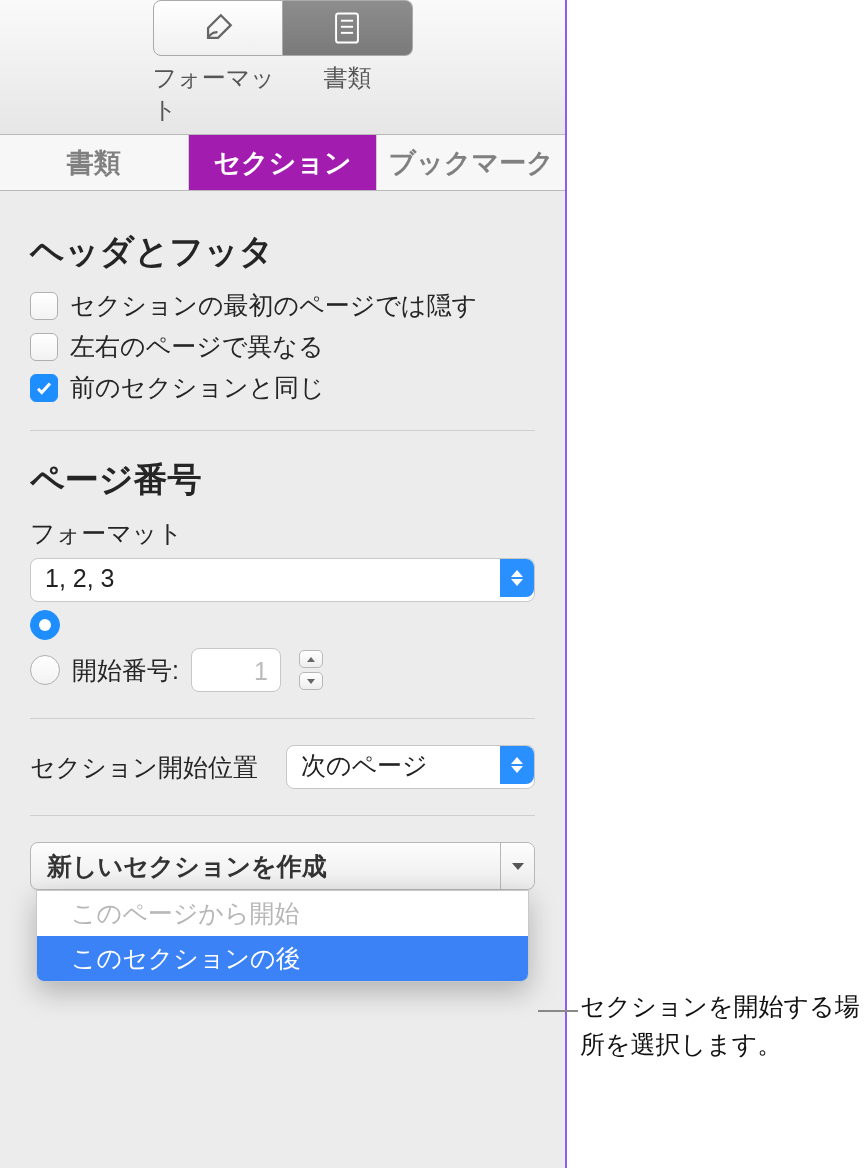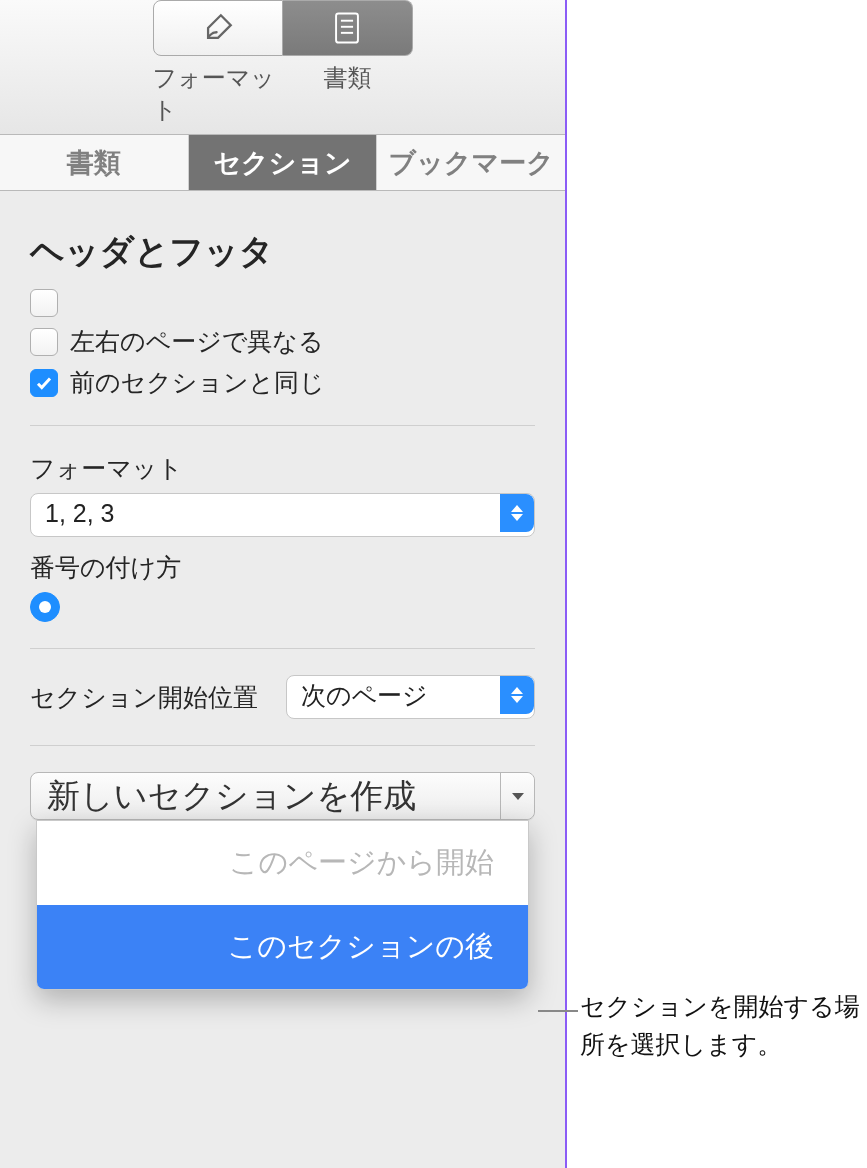--- a/index.html
+++ b/index.html
@@ -53,21 +53,21 @@
   .i-tab {
     flex: 1;
     display: flex; align-items: center; justify-content: center;
     color: #808080;
     font-weight: 600;
     font-size: 27px;
     border-right: 1px solid #d0d0d0;
     cursor: pointer;
   }
   .i-tab:last-child { border-right: none; }
-  .i-tab.active { background: #737373; color: #fff; }
+  .i-tab.active { background: #a21caf; color: #fff; }
 
   
   .content { padding: 24px 30px 0 30px; color: #252525; }
   .group-title { font-weight: 700; font-size: 34px; margin: 14px 0 14px 0; }
 
   .row { display: flex; align-items: center; margin: 8px 0; gap: 12px; }
 
   
   .cb {
     width: 28px; height: 28px; border-radius: 6px;
@@ -138,41 +138,40 @@
 
   
   .pulldown-wrap { margin-top: 26px; position: relative; }
   .pulldown {
     height: 48px;
     border: 1px solid #b7b7b7; border-radius: 8px;
     background: linear-gradient(#fdfdfd,#ececec);
     display:flex; align-items:center; padding: 0 0 0 16px;
     box-shadow: 0 1px 0 rgba(0,0,0,.05);
   }
-  .pulldown .value { flex:1; font-size:33px; color:#333; }
+  .pulldown .value { flex:1; font-size:25px; color:#333;font-weight:bold; }
   .pulldown .cap {
     width:34px; align-self:stretch;
     border-radius:0 8px 8px 0;
     border-left:1px solid #b7b7b7;
     background:linear-gradient(#fdfdfd,#ececec);
     display:flex;align-items:center;justify-content:center;
   }
   .pulldown .tri-down { border-top-color:#555; }
 
   .menu {
     position:absolute; left:6px; right:6px; top:48px;
     background:#fff; border:1px solid #c9c9c9;
     border-radius:0 0 8px 8px;
     box-shadow: 0 10px 28px rgba(0,0,0,.25);
     overflow:hidden;
   }
   .menu-item {
-    padding: 22px 34px;
-    font-size:29px;
-    text-align:right;
+    padding: 6px 34px;
+    font-size:25px;
   }
   .menu-item.disabled { color:#b7b7b7; }
   .menu-item.hl { background:#3b82f6; color:#fff; }
 
   
   .callout {
     position:absolute;
     left: 580px; top: 988px;
     font-size:25px; line-height:1.5; color:#111;
     width: 280px;
@@ -220,52 +219,66 @@
   </div>
 
   <div class="content">
 
     <div class="group-title">ヘッダとフッタ</div>
 
     <div class="row">
       <div class="cb">
         
       </div>
+      <span>セクションの最初のページでは隠す</span>
     </div>
     <div class="row">
       <div class="cb">
         
       </div>
       <span>左右のページで異なる</span>
     </div>
     <div class="row">
       <div class="cb checked">
         <svg width="18" height="18" viewBox="0 0 24 24" stroke="#fff" stroke-width="4" fill="none">
             <polyline points="4 13 9 18 20 6"></polyline>
           </svg>
       </div>
       <span>前のセクションと同じ</span>
     </div>
 
     <hr class="hr">
 
+    <div class="group-title">ページ番号</div>
 
     <div class="sublabel">フォーマット</div>
     <div class="select">
       <span class="value">1, 2, 3</span>
       <span class="cap">
           <span class="tri-up"></span>
           <span class="tri-down"></span>
         </span>
     </div>
 
-    <div class="sublabel">番号の付け方</div>
 
     <div class="row">
       <div class="radio on"></div>
+    </div>
+    <div class="row">
+      <div class="radio"></div>
+      <span>開始番号:</span>
+      <div class="numbox">1</div>
+      <div class="stepper">
+        <div class="s">
+            <span class="tri-up"></span>
+          </div>
+        <div class="s">
+            <span class="tri-down"></span>
+          </div>
+      </div>
     </div>
 
     <hr class="hr">
 
     <div class="inline">
       <span class="lbl">セクション開始位置</span>
       <div class="select">
         <span class="value">次のページ</span>
         <span class="cap">
             <span class="tri-up"></span>

